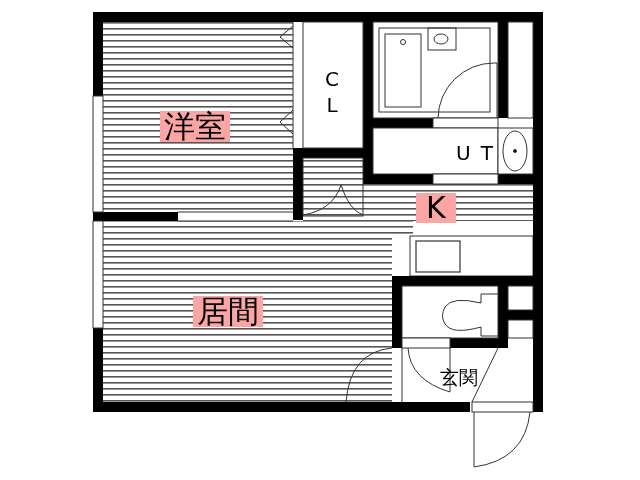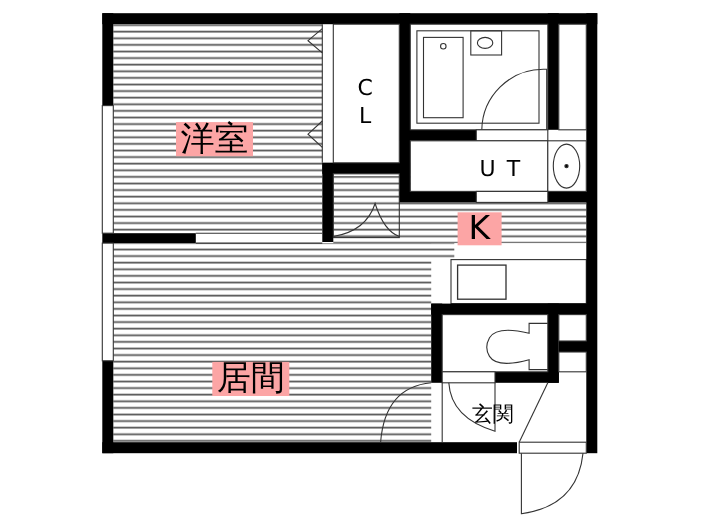--- a/index.html
+++ b/index.html
@@ -1,21 +1,21 @@
 <!DOCTYPE html>
 <html><head>
 <meta charset="utf-8">
 <style>
   html, body { margin:0; padding:0; background:#ffffff; }
   body { width:640px; height:480px; overflow:hidden; position:relative; }
   svg { position:absolute; left:0; top:0; }
   .lbl { position:absolute; font-family:"DejaVu Sans", sans-serif; color:#000; background:#fca5a5; line-height:1; white-space:nowrap; }
   .lbl-room { font-size:31px; padding:0 4px; }
   .lbl-cl { font-size:20px; text-align:center; line-height:26px; background:transparent; }
-  .lbl-ut { font-size:20px; letter-spacing:10px; background:transparent; }
+  .lbl-ut { font-size:20px; letter-spacing:10px; background:transparent;margin-left:20px; }
   .lbl-k { font-size:30px; padding:0 10px; }
   .lbl-entry { font-size:19px; padding:0 1px; }
 </style>
 </head>
 <body>
 
 <svg width="640" height="480" viewBox="0 0 640 480" xmlns="http://www.w3.org/2000/svg">
   <defs>
     <pattern id="stripes" width="6" height="6" patternUnits="userSpaceOnUse">
       <rect width="6" height="6" fill="#fff"></rect>
@@ -118,15 +118,15 @@
 
 <div class="lbl lbl-cl" style="left:322px; top:66px; width:20px;">
   <div>C</div>
   <div>L</div>
 </div>
 
 <div class="lbl lbl-ut" style="left:436px; top:143px;">UT</div>
 
 <div class="lbl lbl-k" style="left:416px; top:193px;">K</div>
 
-<div class="lbl lbl-room" style="left:193px; top:296px;margin-top:33px;">居間</div>
+<div class="lbl lbl-room" style="left:193px; top:296px;">居間</div>
 
-<div class="lbl lbl-entry" style="left:428px; top:368px; background:transparent;">玄関</div>
+<div class="lbl lbl-entry" style="left:439px; top:368px; background:transparent;">玄関</div>
 
 </body></html>

